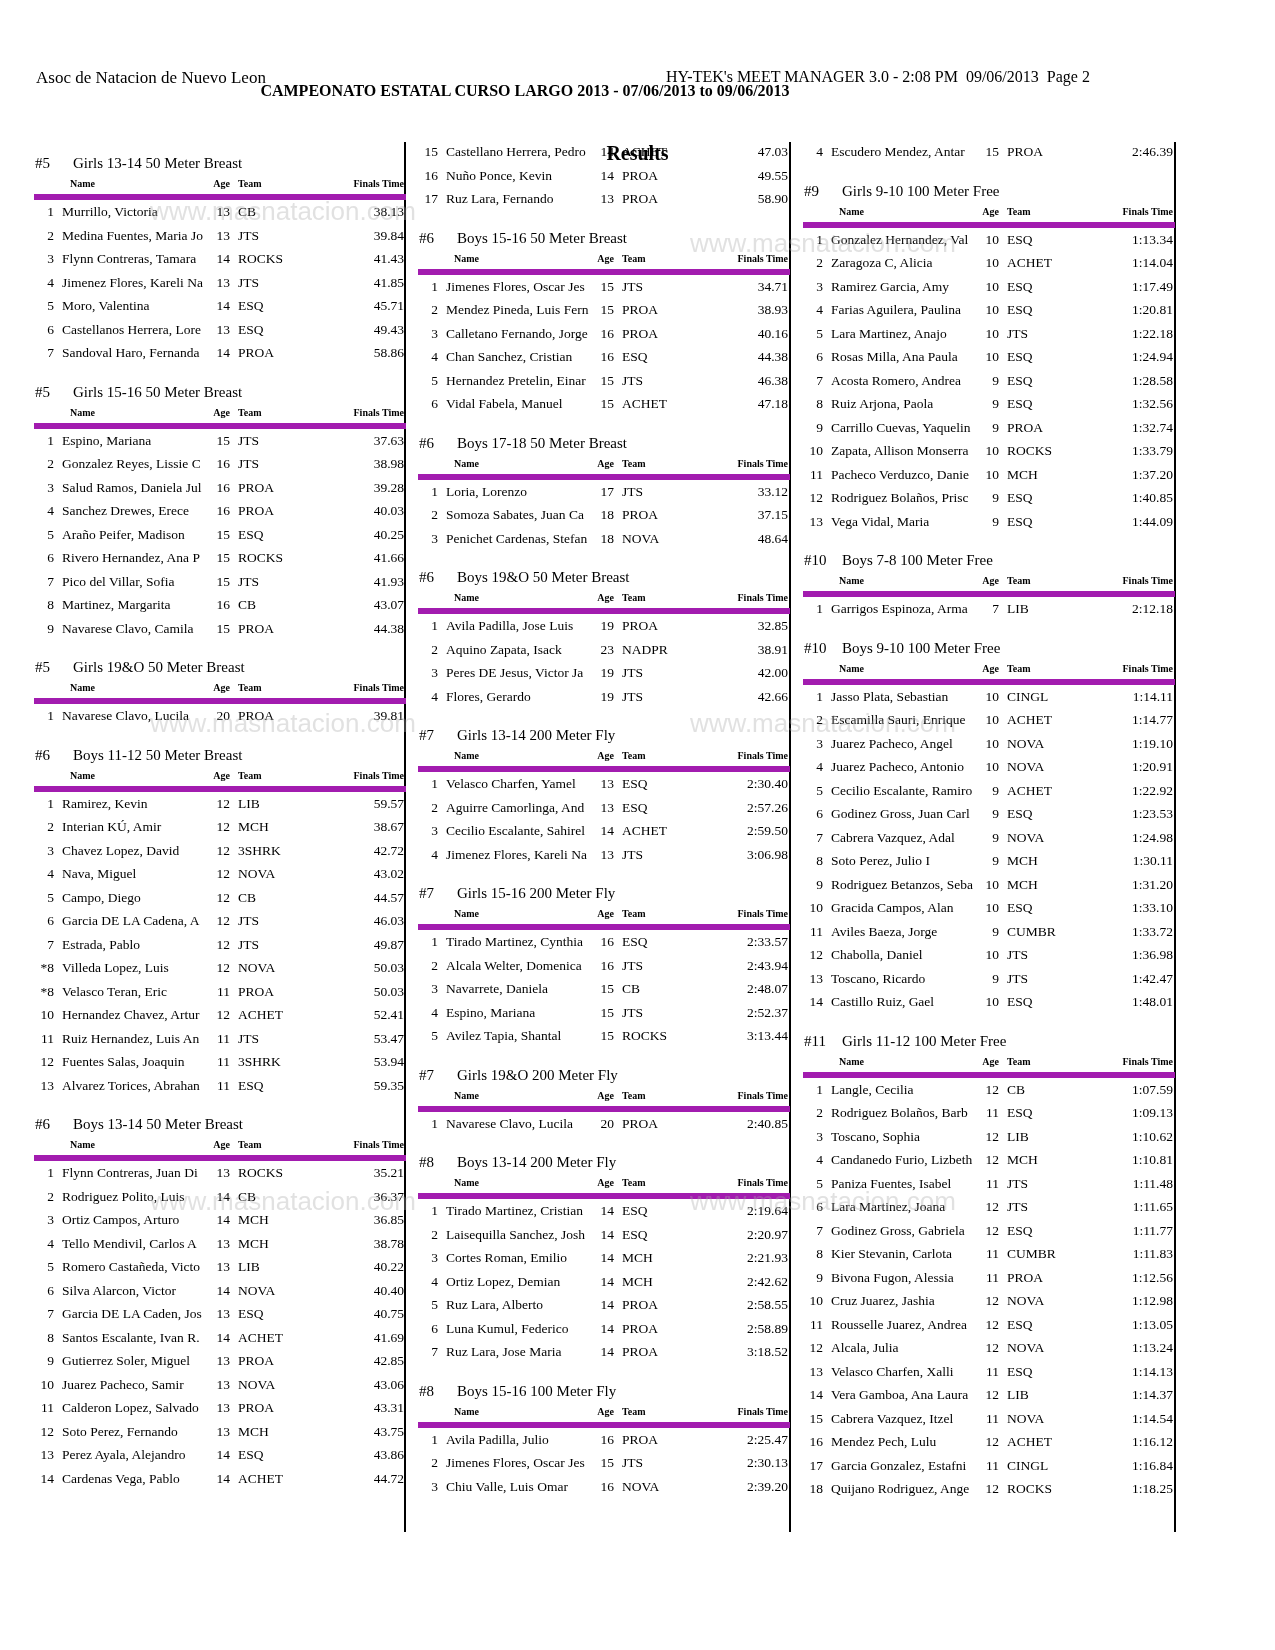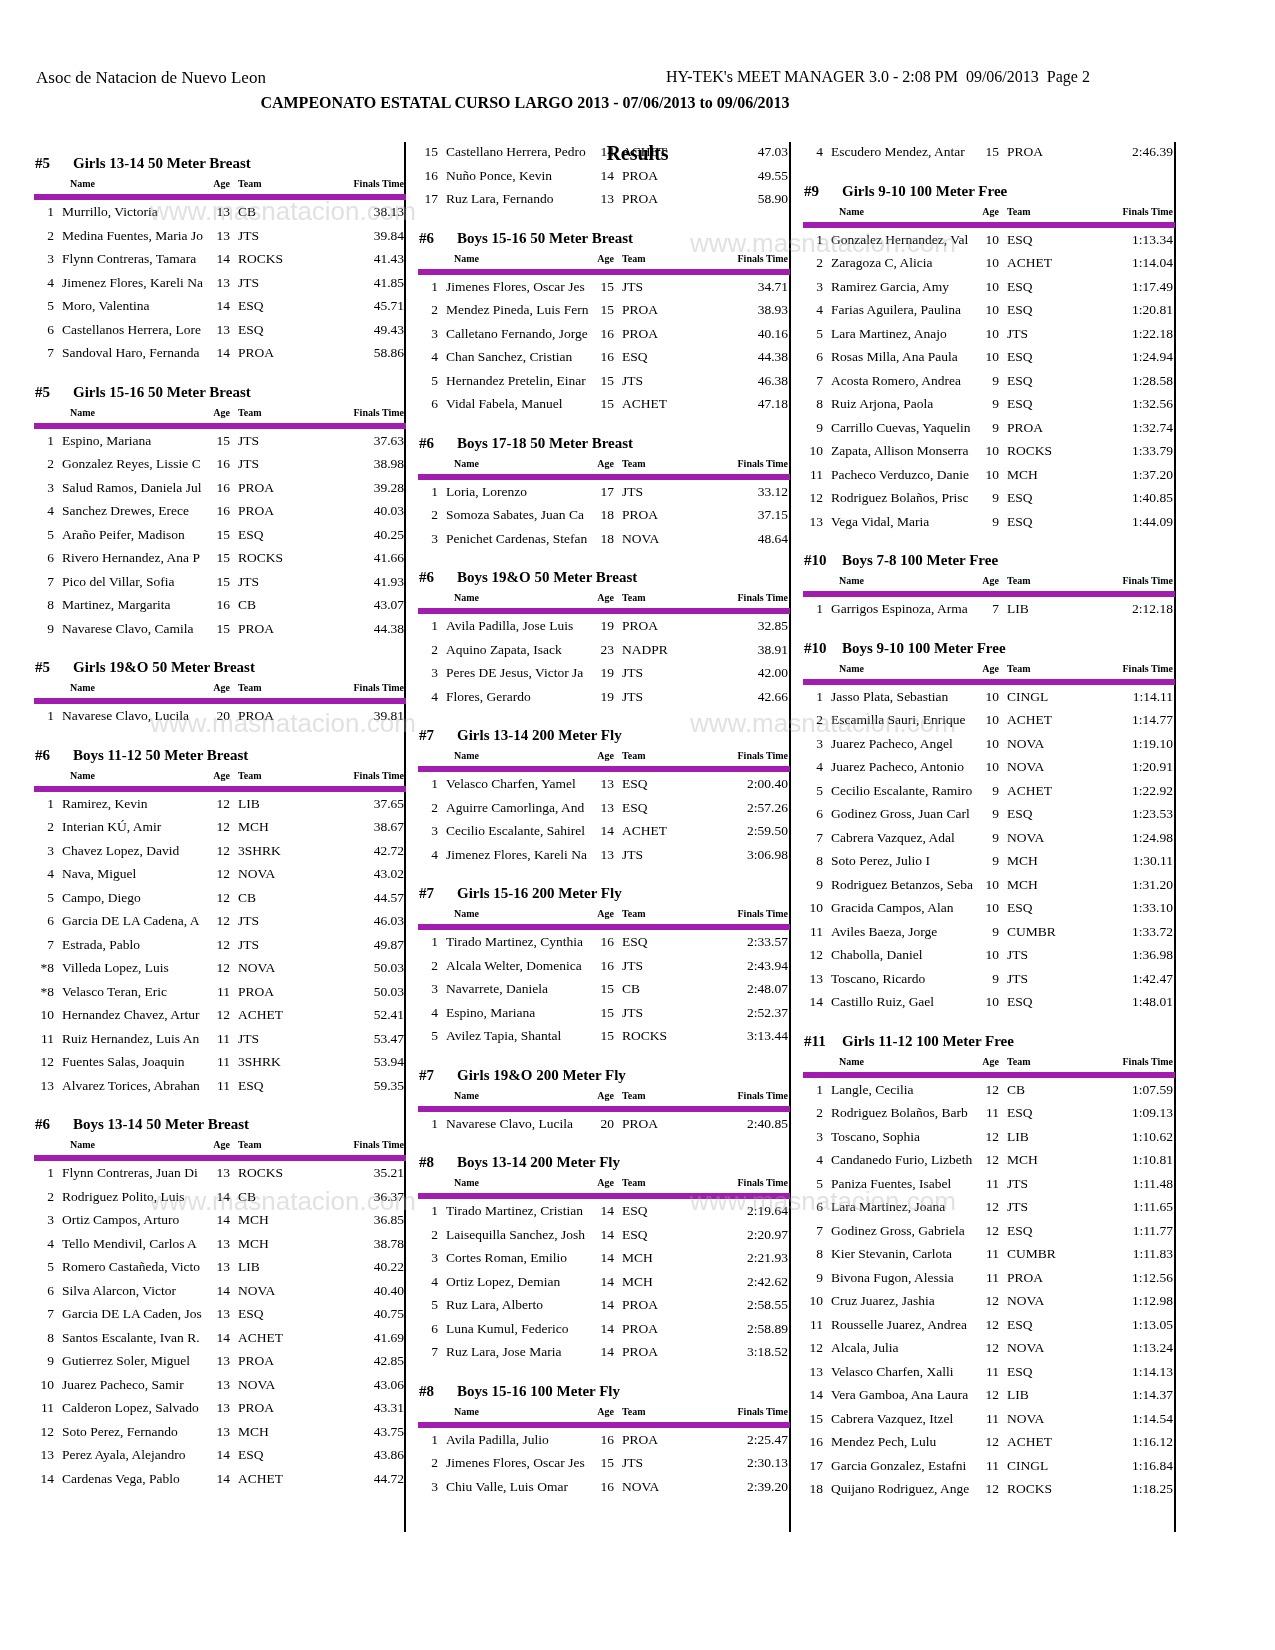--- a/index.html
+++ b/index.html
@@ -1,25 +1,25 @@
 <!DOCTYPE html>
 <html><head>
 <meta charset="utf-8">
 <style>
   html, body { margin:0; padding:0; background:#ffffff; }
   body { width:1275px; height:1650px; position:relative; overflow:hidden;
          font-family:"Liberation Serif","DejaVu Serif",serif; color:#000; }
   .hdr-left { position:absolute; left:36px; top:68px; font-size:17px; }
   .hdr-right { position:absolute; left:666px; top:68px; font-size:16px; white-space:pre; }
-  .hdr-title { position:absolute; left:0; width:1050px; top:94px; text-align:center; font-size:16px; font-weight:bold; }
+  .hdr-title { position:absolute; left:0; width:1050px; top:82px; text-align:center; font-size:16px; font-weight:bold; }
   .hdr-results { position:absolute; left:0; width:1275px; top:118px; text-align:center; font-size:20px; font-weight:bold;margin-top:24px; }
   .vline { position:absolute; width:2px; background:#000; }
   .col { position:absolute; width:372px; }
   .event { margin:0; }
-  .ev-title { font-weight:bold; font-size:15px; height:22px; line-height:22px; padding-left:1px; white-space:nowrap; }
+  .ev-title { font-weight:normal; font-size:15px; height:22px; line-height:22px; padding-left:1px; white-space:nowrap; }
   .ev-title .num { display:inline-block; width:38px; }
   .thead { display:flex; font-weight:bold; font-size:10px; height:20px; line-height:20px; border-bottom:6px solid #a21caf; }
   .row { display:flex; font-size:13.5px; height:23.5px; line-height:23.5px; white-space:nowrap; }
   .c-place { width:28px; text-align:right; padding-right:8px; box-sizing:border-box; }
   .c-name { width:146px; overflow:hidden; }
   .c-age { width:30px; text-align:right; padding-right:8px; box-sizing:border-box; }
   .c-team { width:78px; }
   .c-time { width:88px; text-align:right; }
   .thead .c-place { width:36px; }
   .thead .c-name { width:138px; }
@@ -198,21 +198,21 @@
         <div class="c-name">Name</div>
         <div class="c-age">Age</div>
         <div class="c-team">Team</div>
         <div class="c-time">Finals Time</div>
       </div>
       <div class="row">
         <div class="c-place">1</div>
         <div class="c-name">Ramirez, Kevin</div>
         <div class="c-age">12</div>
         <div class="c-team">LIB</div>
-        <div class="c-time">37.65</div>
+        <div class="c-time">59.57</div>
       </div>
       <div class="row">
         <div class="c-place">2</div>
         <div class="c-name">Interian KÚ, Amir</div>
         <div class="c-age">12</div>
         <div class="c-team">MCH</div>
         <div class="c-time">38.67</div>
       </div>
       <div class="row">
         <div class="c-place">3</div>
@@ -557,21 +557,21 @@
         <div class="c-name">Name</div>
         <div class="c-age">Age</div>
         <div class="c-team">Team</div>
         <div class="c-time">Finals Time</div>
       </div>
       <div class="row">
         <div class="c-place">1</div>
         <div class="c-name">Velasco Charfen, Yamel</div>
         <div class="c-age">13</div>
         <div class="c-team">ESQ</div>
-        <div class="c-time">2:00.40</div>
+        <div class="c-time">2:30.40</div>
       </div>
       <div class="row">
         <div class="c-place">2</div>
         <div class="c-name">Aguirre Camorlinga, And</div>
         <div class="c-age">13</div>
         <div class="c-team">ESQ</div>
         <div class="c-time">2:57.26</div>
       </div>
       <div class="row">
         <div class="c-place">3</div>

